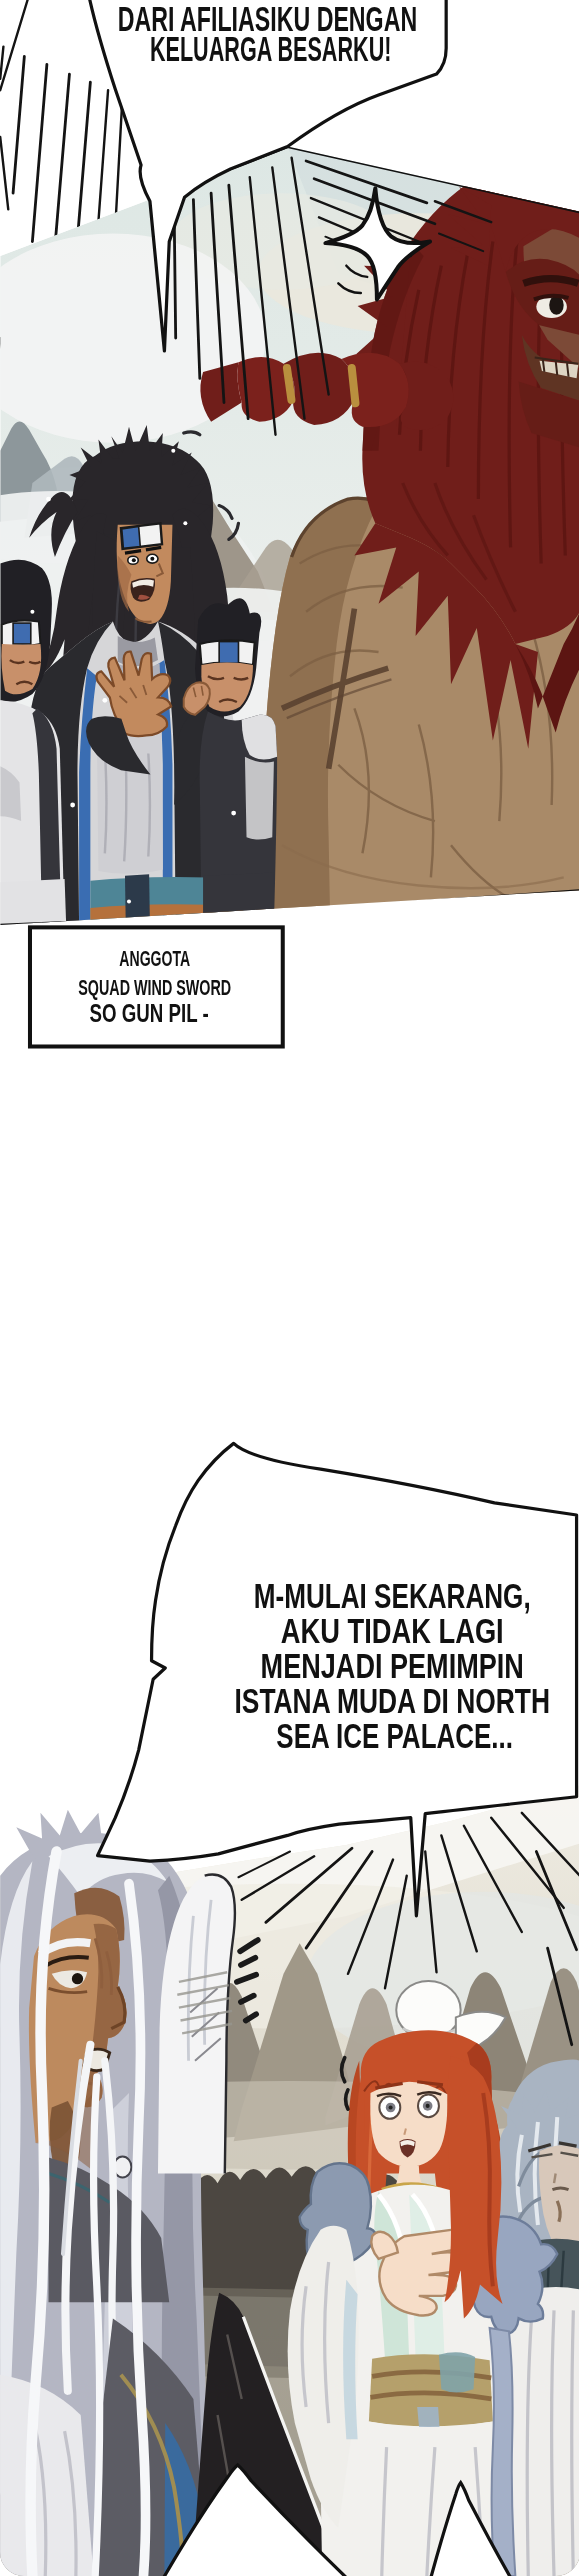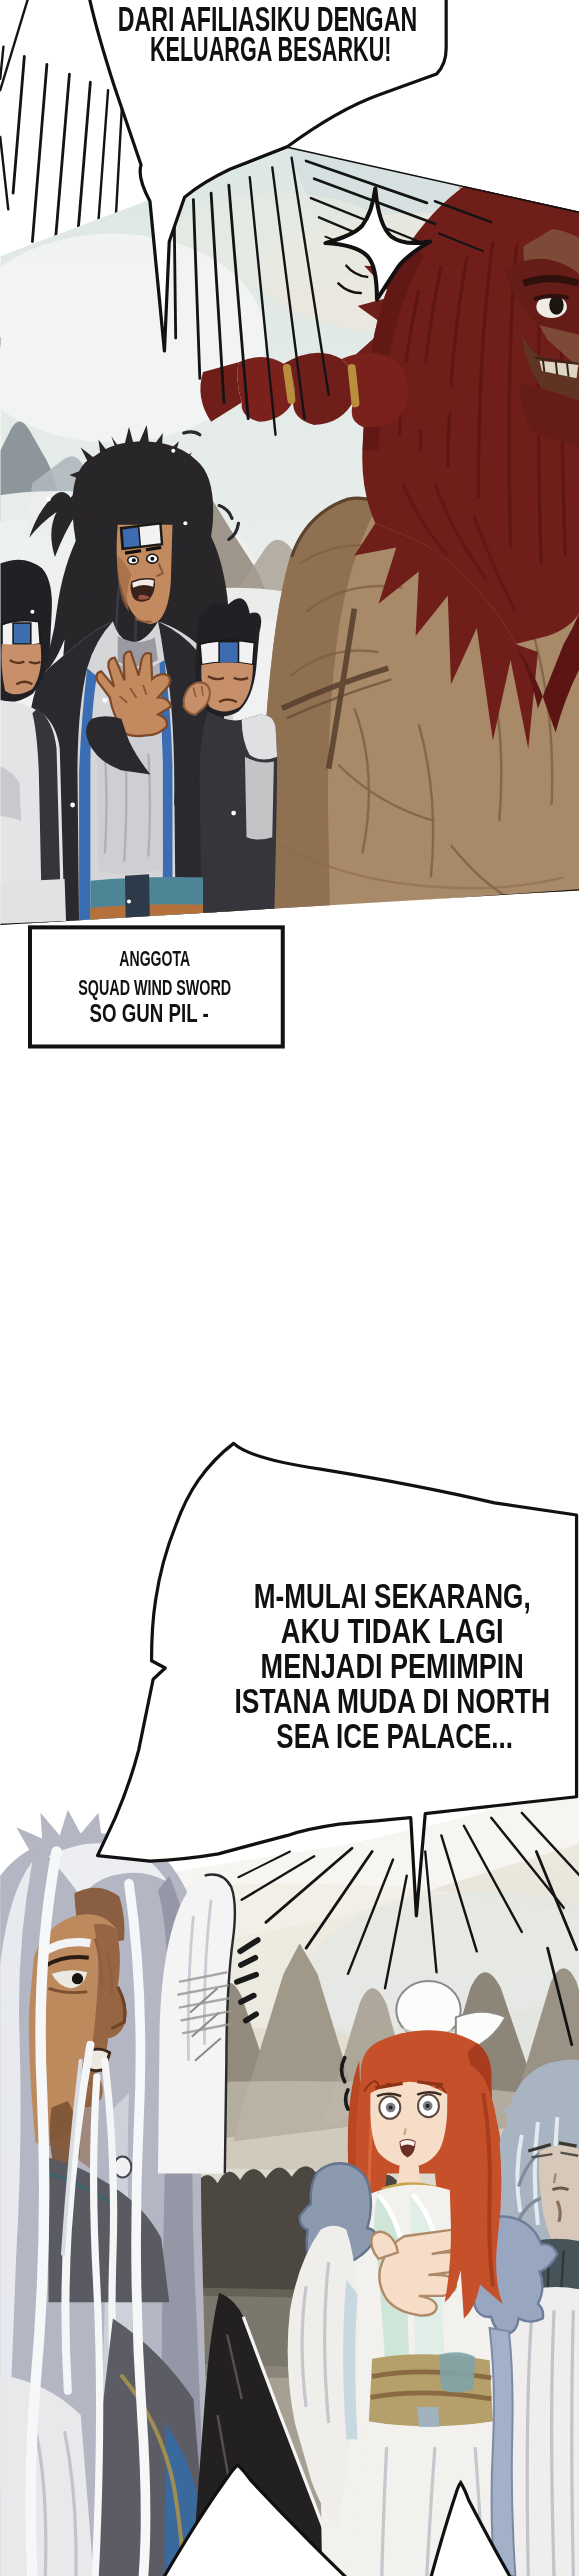--- a/index.html
+++ b/index.html
@@ -1,16 +1,16 @@
 <!DOCTYPE html>
 <html style="font-size:13px"><head>
 <meta charset="utf-8">
 <style>
   html,body{margin:0;padding:0;background:#ffffff;}
-  #page{position:relative;width:580px;height:2576px;background:#ffffff;overflow:hidden;}
+  #page{position:relative;width:580px;height:2576px;background:#ffffff;overflow:hidden;border-radius:24px;}
   svg{display:block;}
   text{font-family:"Liberation Sans", sans-serif;font-weight:bold;fill:#111111;}
 </style>
 </head>
 <body>
 
 <div id="page">
 <svg width="580" height="2576" viewBox="0 0 720 3200">
 <defs>
   <linearGradient id="sky1" x1="0" y1="0" x2="0" y2="1">

